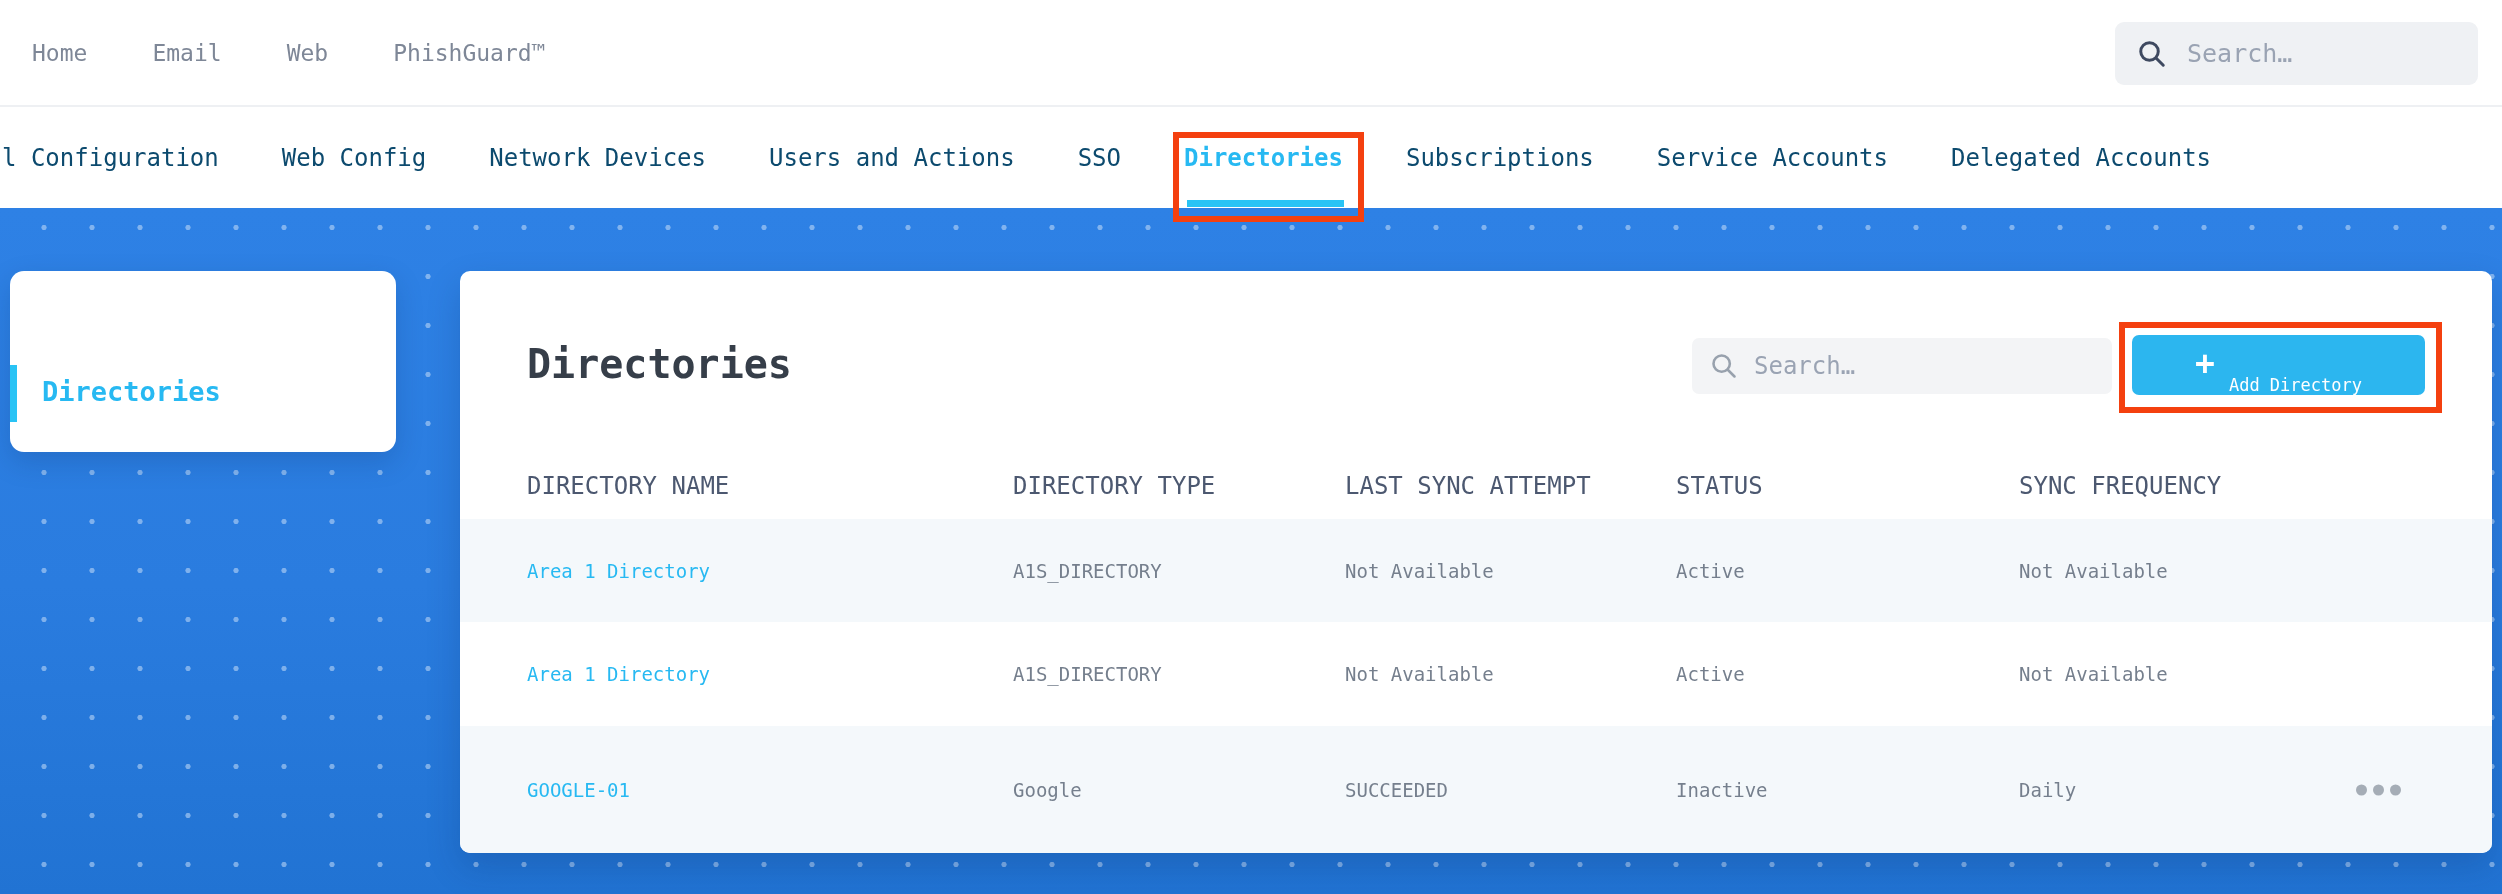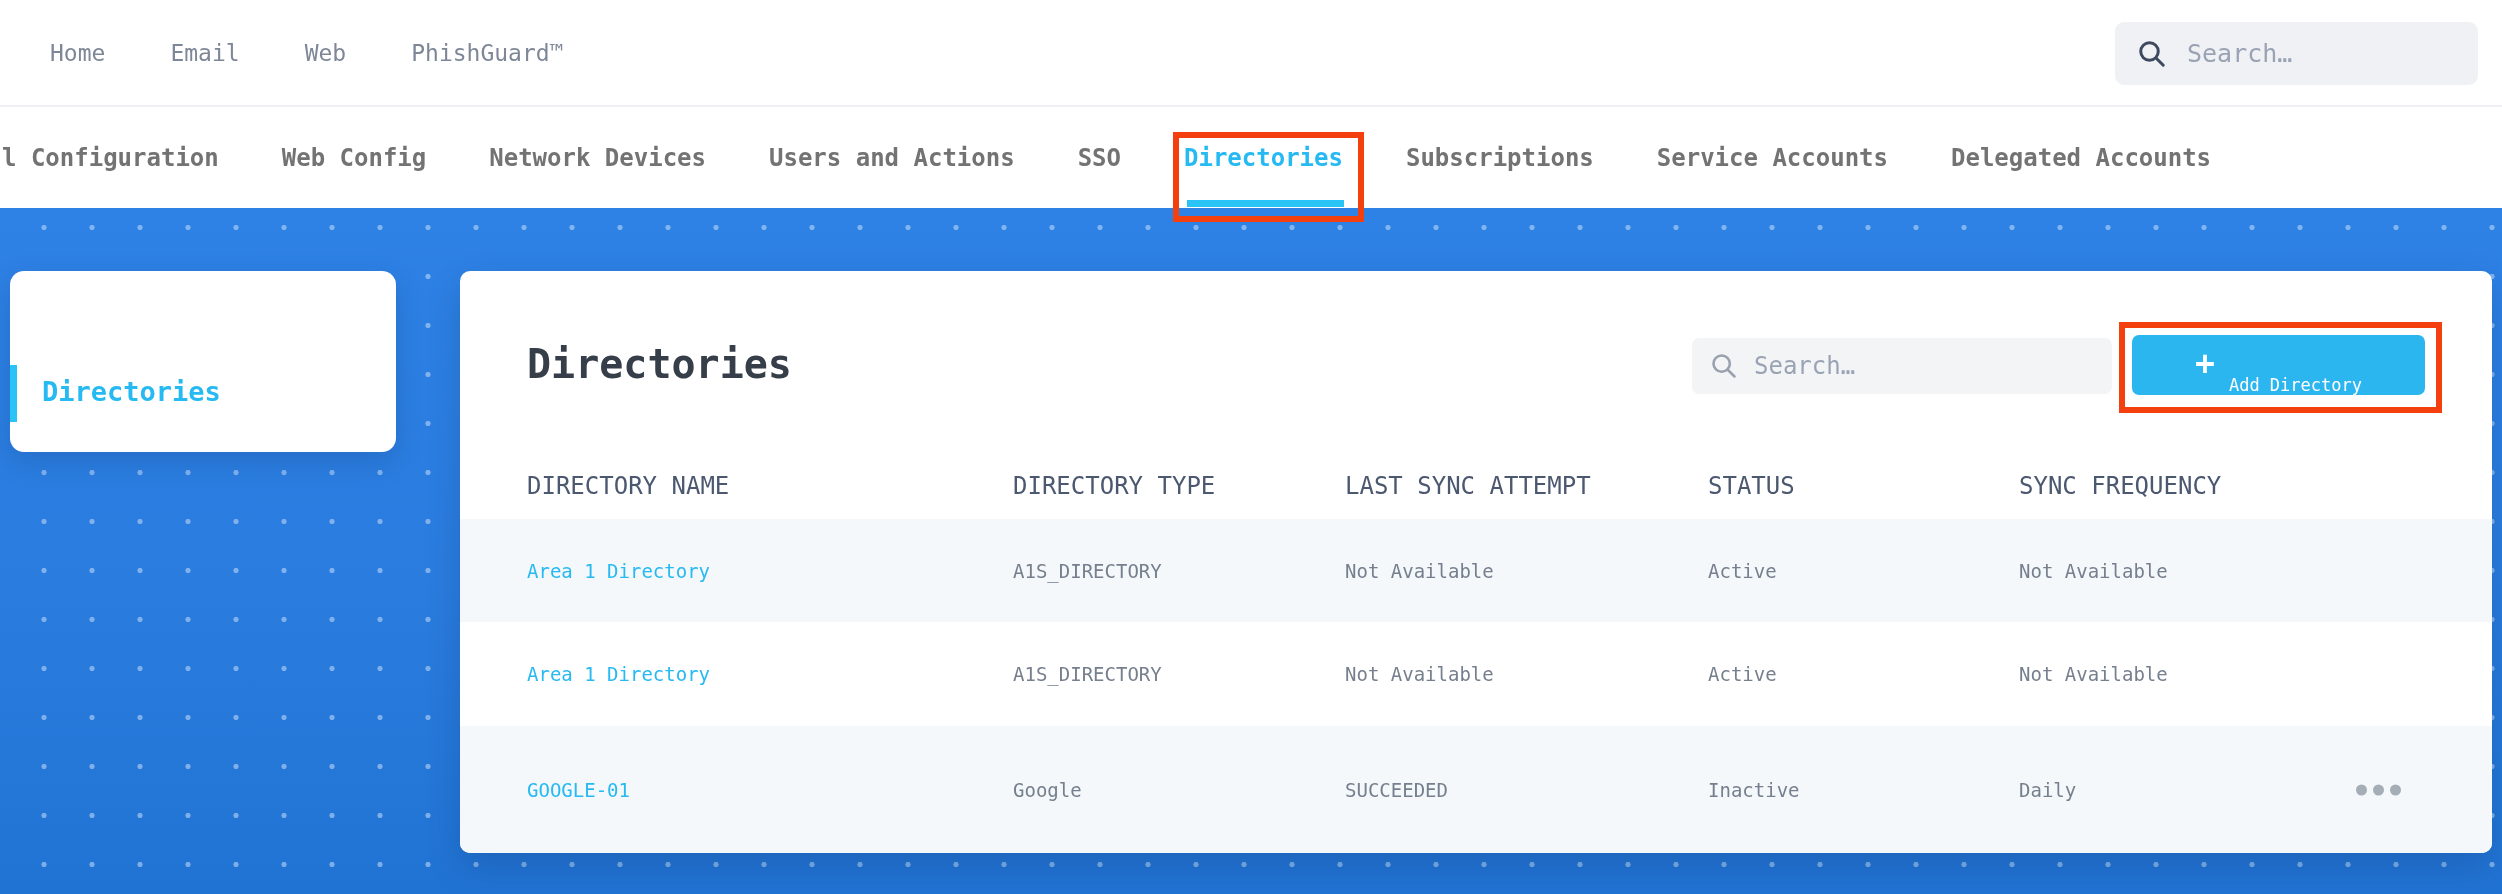--- a/index.html
+++ b/index.html
@@ -7,21 +7,21 @@
   body {
     font-family:"DejaVu Sans Mono","Liberation Mono",monospace;
     background:#ffffff; overflow:hidden; position:relative;
   }
   .screen { position:absolute; inset:0; width:2502px; height:894px; }
 
   
   .topnav {
     position:absolute; left:0; top:0; width:2502px; height:107px;
     background:#ffffff; border-bottom:2px solid #eef0f3;
-    display:flex; align-items:center; padding-left:50px;
+    display:flex; align-items:center; padding-left:32px;
   }
   .topnav .nav-items { display:flex; gap:65px; align-items:center; }
   .topnav .nav-item {
     font-size:23px; color:#7e8797; text-decoration:none; white-space:nowrap; cursor:pointer;
   }
   .search-box {
     display:flex; align-items:center; gap:20px;
     background:#eff1f4; border-radius:9px;
   }
   .top-search {
@@ -33,21 +33,21 @@
     font-family:inherit; font-size:25px; color:#4c5870;
   }
   .search-box input::placeholder { color:#9aa3b3; opacity:1; }
 
   
   .subnav {
     position:absolute; left:0; top:107px; width:2502px; height:101px;
     background:#ffffff; display:flex; align-items:center; gap:63px; padding-left:2px;
   }
   .subnav .tab {
-    font-size:24px; color:#737373; text-decoration:none; white-space:nowrap; cursor:pointer;font-weight:bold;
+    font-size:24px; color:#0c4a6e; text-decoration:none; white-space:nowrap; cursor:pointer;
   }
   .subnav .tab.active { color:#27b9f2; font-weight:bold; }
   .tab-underline {
     position:absolute; left:1187px; top:93px; width:157px; height:7px; background:#29c3f5;
   }
 
   
   .annotation {
     position:absolute; border:6px solid #f4400f; background:transparent; z-index:60; pointer-events:none;
   }
@@ -112,21 +112,21 @@
   .trow { position:absolute; left:0; width:100%; }
   .trow.alt { background:#f4f8fb; }
   .trow.r1 { top:248px; height:103px; }
   .trow.r2 { top:351px; height:104px; }
   .trow.r3 { top:455px; height:127px; border-radius:0 0 10px 10px; }
   .td {
     position:absolute; top:50%; transform:translateY(-50%);
     font-size:19px; color:#757f8d; white-space:nowrap;
   }
   .td.link { color:#27b9f2; cursor:pointer; }
-  .c1 { left:67px; } .c2 { left:553px; } .c3 { left:885px; } .c4 { left:1216px;margin-left:32px; } .c5 { left:1549px;margin-left:10px; }
+  .c1 { left:67px; } .c2 { left:553px; } .c3 { left:885px; } .c4 { left:1216px; } .c5 { left:1549px;margin-left:10px; }
 
   .more-dots {
     position:absolute; left:1890px; top:50%; transform:translateY(-50%);
     display:flex; gap:6px; cursor:pointer; padding:6px;
   }
   .more-dots i { width:11px; height:11px; border-radius:50%; background:#a5adb6; display:block; }
 </style>
 </head>
 <body>
 

